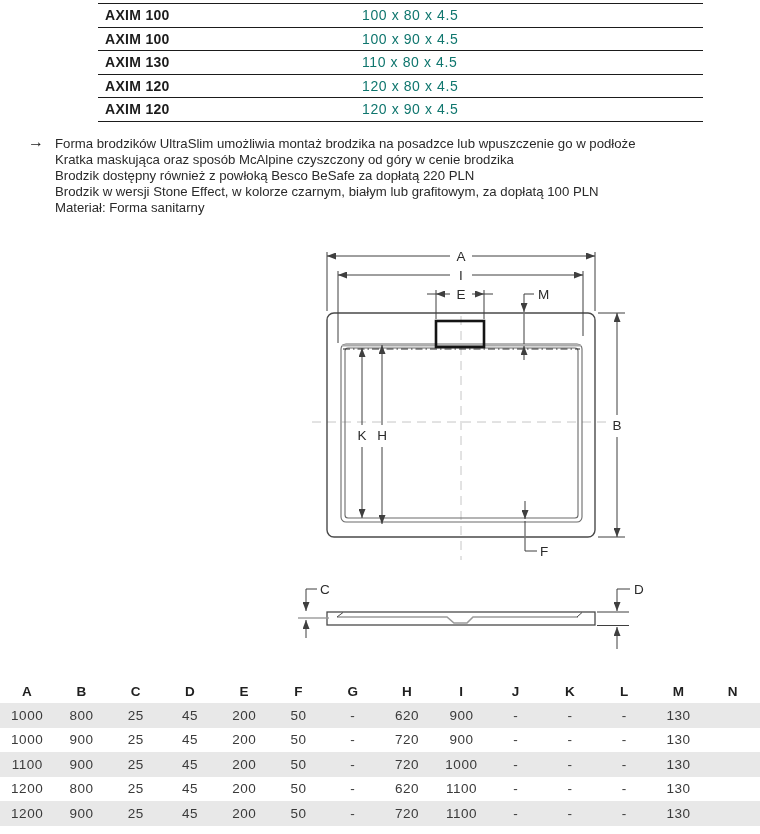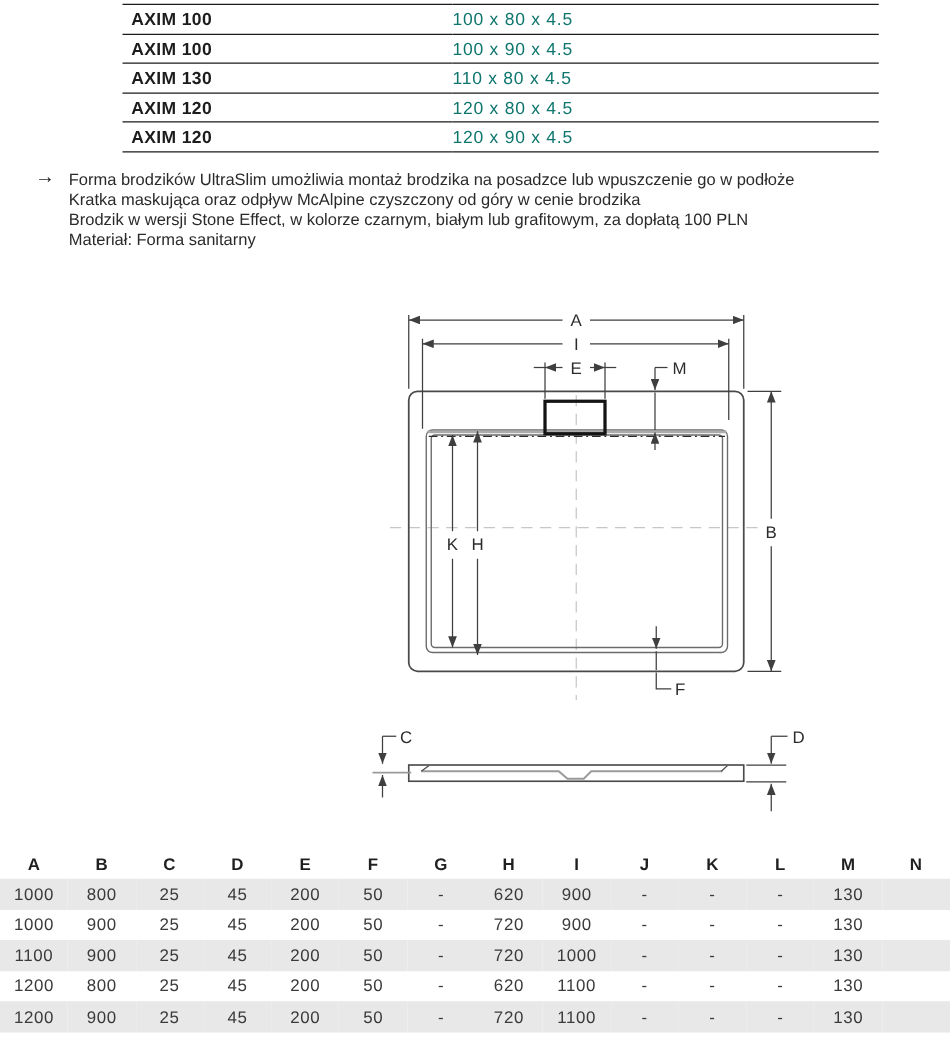--- a/index.html
+++ b/index.html
@@ -60,21 +60,22 @@
       <tr>
         <td>AXIM 120</td>
         <td>120 x 90 x 4.5</td>
       </tr>
     </tbody>
 </table>
 
 <div class="features">
   <span class="arrow">→</span>
   <div class="fline">Forma brodzików UltraSlim umożliwia montaż brodzika na posadzce lub wpuszczenie go w podłoże</div>
-  <div class="fline">Kratka maskująca oraz odpływ McAlpine czyszczony od góry w cenie brodzika</div>
+  <div class="fline">Kratka maskująca oraz sposób McAlpine czyszczony od góry w cenie brodzika</div>
+  <div class="fline">Brodzik dostępny również z powłoką Besco BeSafe za dopłatą 220 PLN</div>
   <div class="fline">Brodzik w wersji Stone Effect, w kolorze czarnym, białym lub grafitowym, za dopłatą 100 PLN</div>
   <div class="fline">Materiał: Forma sanitarny</div>
 </div>
 
 <svg class="diagram" width="420" height="420" viewBox="0 0 420 420">
   <defs>
     <marker id="arr" markerUnits="userSpaceOnUse" markerWidth="9" markerHeight="7" refX="9" refY="3.5" orient="auto-start-reverse">
       <path d="M0,0 L9,3.5 L0,7 Z" fill="#3f3f3f"></path>
     </marker>
   </defs>

